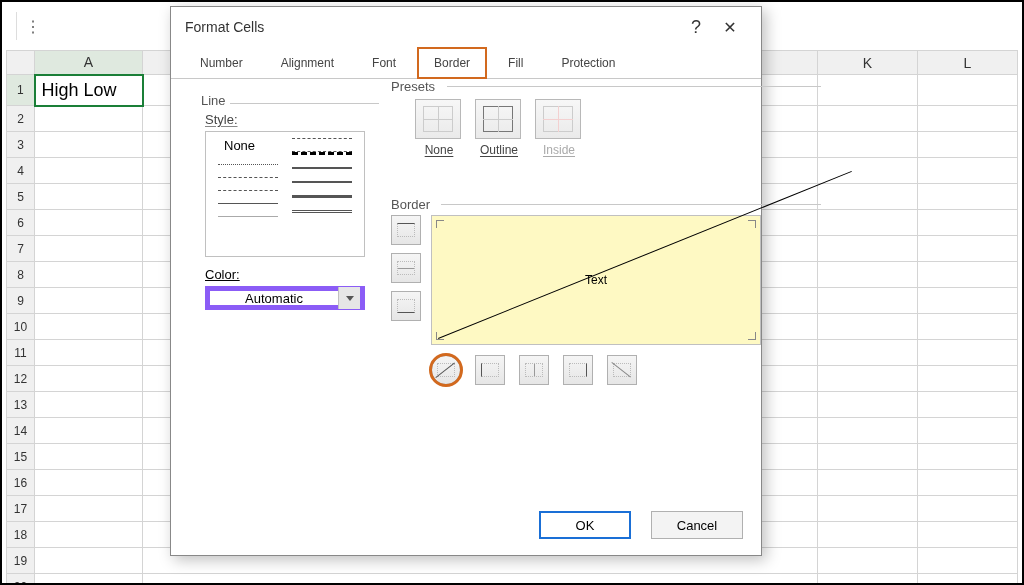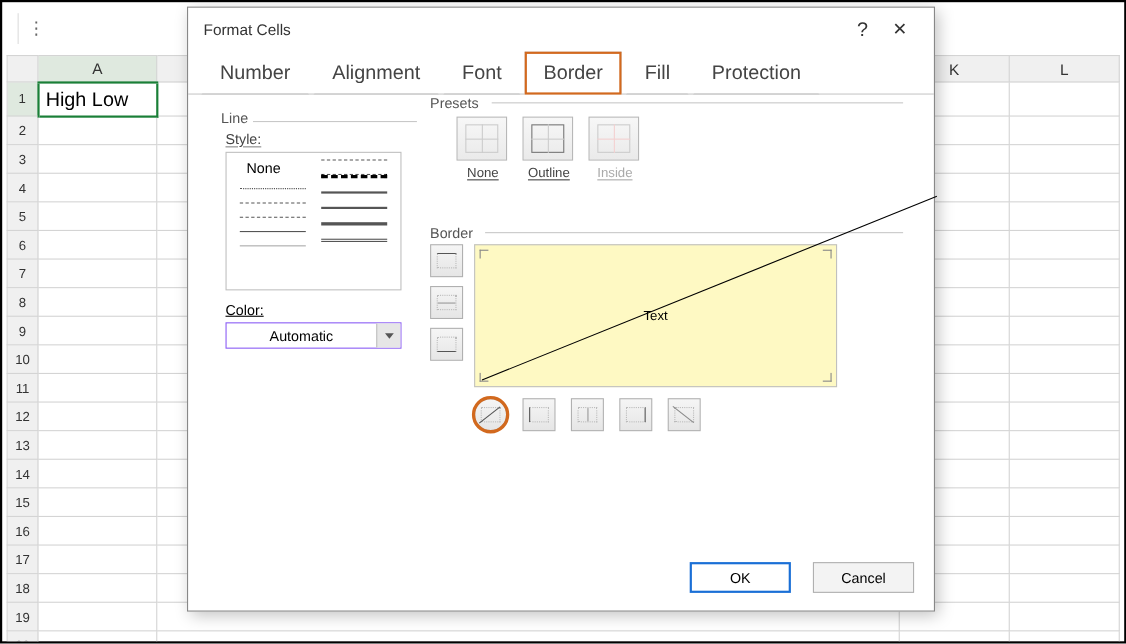--- a/index.html
+++ b/index.html
@@ -16,28 +16,28 @@
   .sheet { position:absolute; top:48px; left:4px; right:4px; bottom:4px; }
   .sheet table { border-collapse:collapse; width:100%; height:100%; table-layout:fixed; }
   .sheet th, .sheet td { border:1px solid #d4d4d4; font-size:14px; height:26px; }
   .sheet thead th { background:#f0f0f0; font-weight:normal; text-align:center; color:#333; height:24px; }
   .sheet .rowhdr { width:28px; background:#f0f0f0; text-align:center; font-size:12px; color:#333; }
   .sheet thead th.sel-col { background:#dfe9df; border-bottom:2px solid #1a7f37; }
   .sheet td.sel-cell { border:2px solid #1a7f37; font-size:18px; padding:4px 6px; }
   .sheet .rowhdr.sel-row { background:#dfe9df; border-right:2px solid #1a7f37; }
 
   
-  .dialog { position:absolute; top:4px; left:168px; width:680px; height:550px; background:#fff; border:1px solid #888; box-shadow:4px 4px 14px rgba(0,0,0,.25); }
+  .dialog { position:absolute; top:4px; left:168px; width:592px; height:550px; background:#fff; border:1px solid #888; box-shadow:4px 4px 14px rgba(0,0,0,.25); }
   .titlebar { height:40px; display:flex; align-items:center; padding:0 14px; }
   .titlebar .title { font-size:14px; color:#333; flex:1; }
   .titlebar .help { width:34px; text-align:center; font-size:18px; color:#333; cursor:default; }
   .titlebar .close { width:34px; text-align:center; font-size:16px; color:#333; cursor:default; }
 
   .tabs { display:flex; align-items:flex-end; gap:4px; padding:0 12px; }
-  .tab { padding:8px 16px; font-size:18px; color:#444; border:1px solid transparent; border-bottom:1px solid #c8c8c8; cursor:default; }
+  .tab { padding:8px 16px; font-size:12px; color:#444; border:1px solid transparent; border-bottom:1px solid #c8c8c8; cursor:default; }
   .tab.active { border:1px solid #c8c8c8; border-bottom:1px solid #fff; background:#fff; position:relative; z-index:1; }
   .tab.highlight { outline:2px solid #d2691e; outline-offset:-2px; }
   .tabstrip-line { border-bottom:1px solid #c8c8c8; margin-top:-1px; }
 
   .tabcontent { padding:14px 18px 0 18px; position:relative; }
   .groupbox { position:relative; margin-top:10px; }
   .groupbox .legend { position:absolute; top:-10px; left:8px; background:#fff; padding:0 4px; font-size:13px; color:#555; }
   .groupbox.line { width:190px; height:240px; }
   .groupbox.line .legend-line { border-top:1px solid #c8c8c8; margin-left:36px; }
   .style-label { font-size:13px; color:#444; margin:8px 0 4px 16px; text-decoration:underline; text-decoration-color:#888; text-underline-offset:2px; }
@@ -46,21 +46,21 @@
   .style-col { position:absolute; top:32px; width:60px; display:flex; flex-direction:column; gap:12px; }
   .style-col.left { left:12px; }
   .style-col.right { right:12px; }
   .dashline { height:0; border-top:1px dotted #555; }
   .dashline.d2 { border-top:1px dashed #555; }
   .dashline.d3 { border-top:1px solid #555; }
   .thick { border-top:2px solid #555; }
   .thick2 { border-top:3px solid #555; }
   .dbl { border-top:3px double #555; }
   .color-label { font-size:13px; color:#000000; margin:10px 0 4px 16px; text-decoration:underline; }
-  .color-combo { width:160px; height:24px; border:1px solid #8b5cf6; margin-left:16px; display:flex; align-items:center; }
+  .color-combo { width:160px; height:24px; border:5px solid #8b5cf6; margin-left:16px; display:flex; align-items:center; }
   .color-combo .txt { flex:1; text-align:center; font-size:13px; }
   .color-combo .btn { width:22px; height:22px; background:#e6e6e6; border-left:1px solid #c0c0c0; display:flex; align-items:center; justify-content:center; }
   .color-combo .btn::after { content:""; width:0;height:0;border-left:4px solid transparent;border-right:4px solid transparent;border-top:5px solid #555; }
 
   .presets { position:absolute; left:220px; top:0; width:430px; }
   .presets .legend { font-size:13px; color:#555; }
   .presets .legend-line { border-top:1px solid #c8c8c8; margin-left:56px; margin-top:-8px; }
   .preset-row { display:flex; gap:12px; margin:12px 0 0 24px; }
   .preset { width:48px; text-align:center; }
   .preset .ico { width:46px; height:40px; border:1px solid #b8b8b8; background:linear-gradient(#f7f7f7,#eaeaea); display:flex; align-items:center; justify-content:center; }

